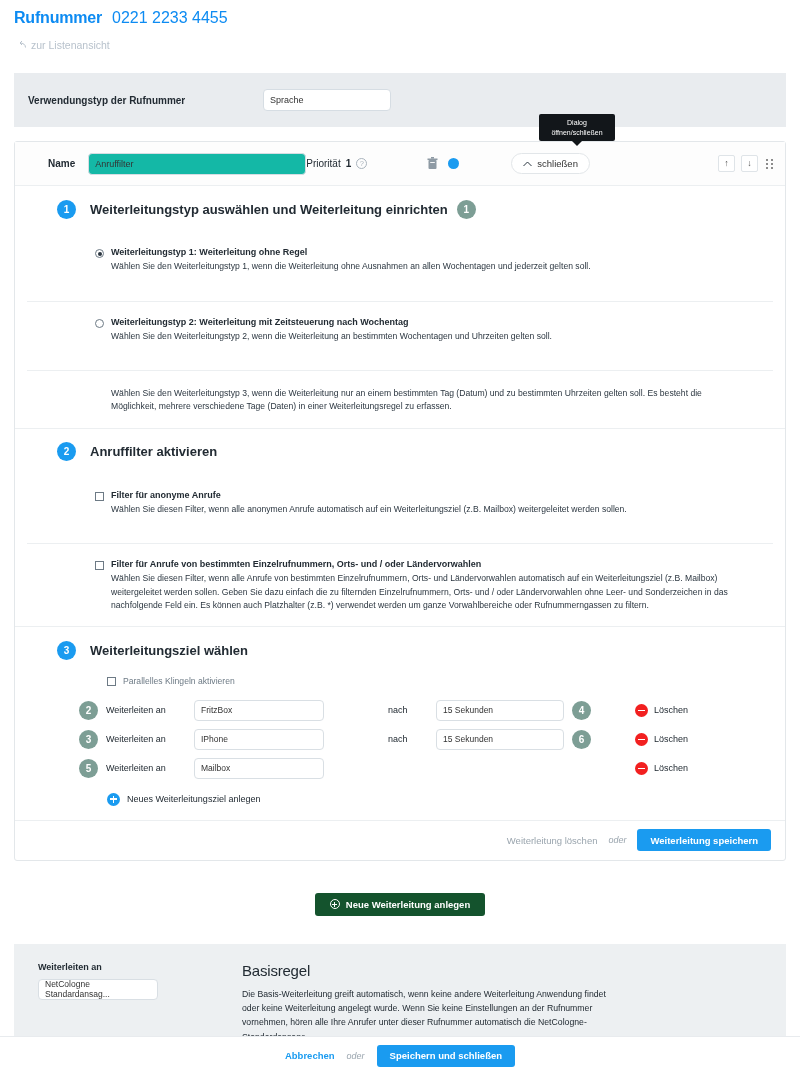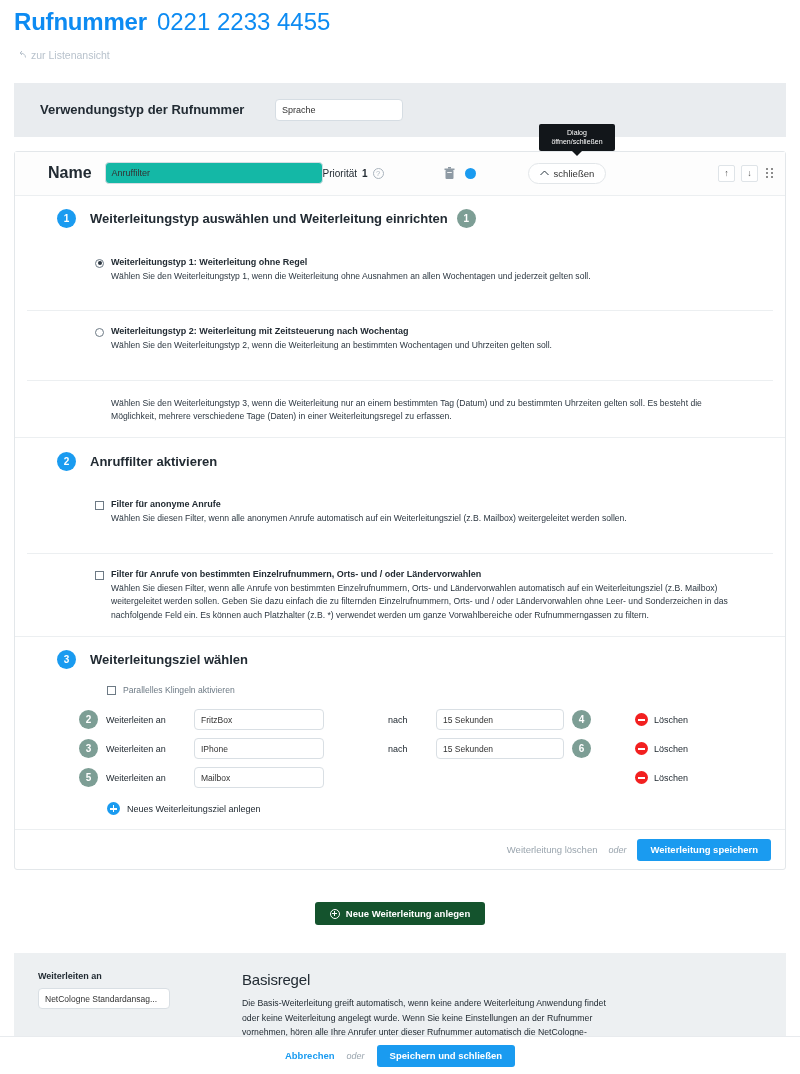--- a/index.html
+++ b/index.html
@@ -9,56 +9,56 @@
     background: #ffffff;
     font-family: "Liberation Sans", sans-serif;
     color: #222b33;
     overflow: hidden;
   }
   .page { position: relative; width: 800px; height: 1074px; }
 
   
   .page-header { padding: 8px 0 0 14px; }
   .page-title {
-    font-size: 24px; font-weight: bold; color: #0d8bf2;
+    font-size: 16px; font-weight: bold; color: #0d8bf2;
     letter-spacing: -0.2px; line-height: 1.2; display: inline-block;
   }
   .page-title .num { font-weight: normal; margin-left: 10px; letter-spacing: 0px;}
   .backlink {
     display: flex; align-items: center; gap: 4px;
     margin: 12px 0 0 2px; font-size: 10.5px; color: #b8c2cc;
     cursor: pointer; width: max-content;
   }
   .backlink svg { flex: none; }
 
   
   .usage-panel {
     margin: 22px 14px 0 14px; background: #e9ecef;
     height: 54px; display: flex; align-items: center; padding: 0 14px;
   }
-  .usage-label { font-size: 13px; font-weight: bold; width: 235px; margin-left: 12px; }
+  .usage-label { font-size: 10px; font-weight: bold; width: 235px; }
   .usage-field {
     background: #fff; border: 1px solid #d6dde3; border-radius: 4px;
     height: 22px; width: 128px; font-size: 9px; color: #333;
     display: flex; align-items: center; padding: 0 6px;
   }
 
   
   .rule-card {
     position: relative;
     margin: 14px 14px 0 14px; background: #fff;
     border: 1px solid #e3e7ea; border-radius: 3px;
   }
   .rule-head {
     position: relative;
     height: 44px; display: flex; align-items: center;
     padding: 0 12px; border-bottom: 1px solid #eceff1;
     background: #fdfdfd;
   }
-  .rh-label { font-size: 16px; font-weight: bold; margin-left: 21px; }
+  .rh-label { font-size: 10px; font-weight: bold; margin-left: 21px; }
   .rh-input {
     margin-left: 13px; width: 218px; height: 22px;
     border: 1px solid #d6dde3; border-radius: 4px; background: #14b8a6;
     font-size: 9px; color: #333; display: flex; align-items: center; padding: 0 6px;
   }
   .rh-prio { font-size: 10px; display: flex; align-items: center; gap: 5px; }
   .rh-prio b { font-size: 10px; }
   .q-icon {
     width: 11px; height: 11px; border-radius: 50%;
     border: 1px solid #aab4bd; color: #aab4bd;
@@ -197,21 +197,21 @@
   .circ-plus:before { content:""; position:absolute; left:1.6px; top:3.4px; width:5px; height:1.2px; background:#fff;}
   .circ-plus:after  { content:""; position:absolute; left:3.4px; top:1.6px; width:1.2px; height:5px; background:#fff;}
 
   
   .base-panel {
     margin: 28px 14px 0 14px; background: #edf0f2;
     display: flex; padding: 18px 0 18px 0; min-height: 100px;
   }
   .base-left { width: 228px; padding-left: 24px; }
   .base-left-label { font-size: 9px; font-weight: bold; margin-bottom: 7px; }
-  .base-left .inp { width: 132px; }
+  .base-left .inp { width: 120px; }
   .base-right { padding-right: 40px; }
   .base-title { font-size: 15px; font-weight: normal; margin-bottom: 8px; letter-spacing: -0.2px;}
   .base-text { font-size: 8.7px; line-height: 1.65; max-width: 380px; }
   .base-link { font-size: 8.7px; color: #1a9bf0; margin-top: 9px; cursor: pointer; }
 
   
   .bottom-bar {
     position: absolute; left: 0; bottom: 0; width: 800px; height: 38px;
     background: #fff; border-top: 1px solid #e8ebee;
     display: flex; align-items: center; justify-content: center; gap: 12px;

